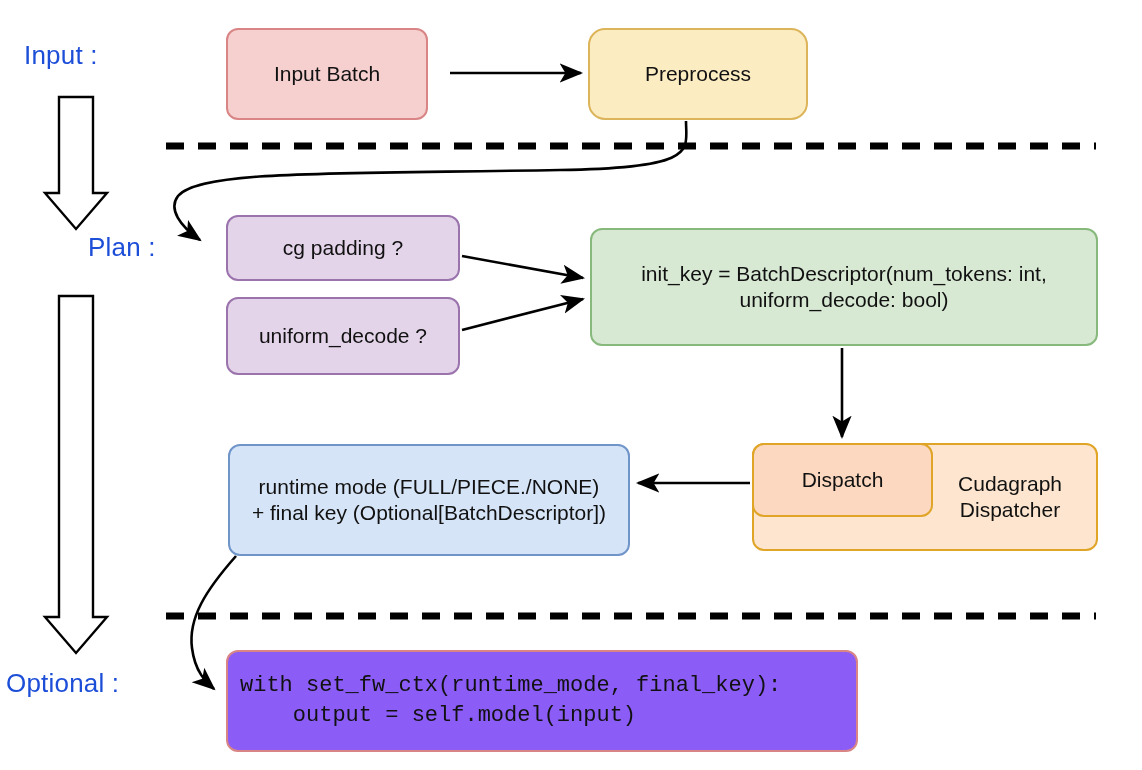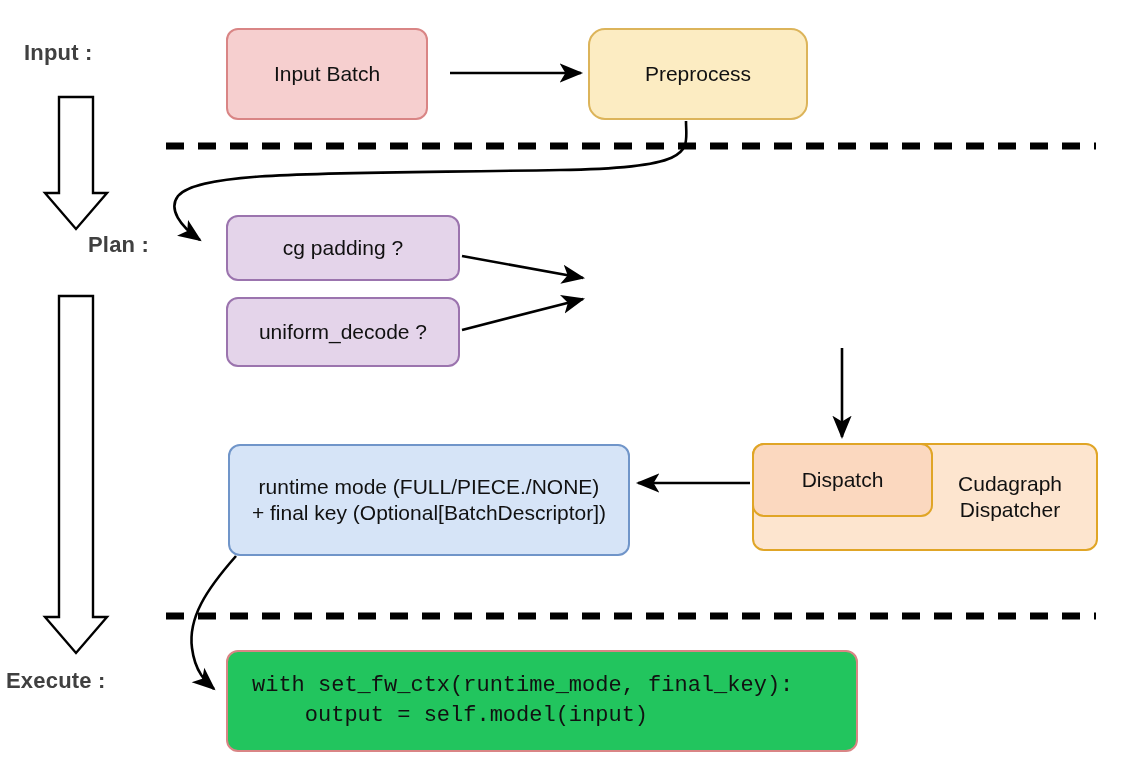--- a/index.html
+++ b/index.html
@@ -1,36 +1,36 @@
 <!DOCTYPE html>
 <html><head>
 <meta charset="utf-8">
 <style>
   html,body{margin:0;padding:0;background:#ffffff;}
   body{width:1142px;height:770px;position:relative;overflow:hidden;
        font-family:"Liberation Sans", sans-serif;color:#111111;}
   #canvas{position:absolute;left:0;top:0;width:1142px;height:770px;}
   svg.layer{position:absolute;left:0;top:0;width:1142px;height:770px;pointer-events:none;}
-  .stage-label{position:absolute;font-weight:bold;font-size:22px;color:#404040;
+  .stage-label{position:absolute;font-weight:normal;font-size:26px;color:#1d4ed8;
                letter-spacing:.2px;white-space:nowrap;}
   .node{position:absolute;box-sizing:border-box;display:flex;align-items:center;
         justify-content:center;text-align:center;border-radius:12px;
         border:2px solid #999;font-size:21px;line-height:1.25;color:#111;}
   .node.pink{background:#f6cfcf;border-color:#d98585;}
   .node.yellow{background:#fcecc2;border-color:#dcb45a;border-radius:17px;}
   .node.purple{background:#e4d4ea;border-color:#9b74ae;}
   .node.green{background:#d7e8d3;border-color:#87b97c;}
   .node.blue{background:#d6e4f7;border-color:#7095c9;}
   .node.orange-outer{background:#fde5cf;border-color:#e0a526;align-items:center;
         justify-content:flex-end;}
   .node.orange-inner{background:#fbd8bf;border-color:#e0a526;}
-  .node.code{background:#22c55e;border-color:#d98585;
+  .node.code{background:#8b5cf6;border-color:#d98585;
         font-family:"Liberation Mono", monospace;font-size:22px;
         justify-content:flex-start;text-align:left;white-space:pre;
-        padding-left:16px;line-height:1.35;}
+        padding-left:4px;line-height:1.35;}
   .node .label-inner{padding:0 8px;}
   .orange-outer .label-inner{padding-right:34px;}
 </style>
 </head>
 <body>
 
 <div id="canvas">
 
   <svg class="layer" viewBox="0 0 1142 770">
     <defs>
@@ -57,38 +57,42 @@
 
     <line x1="842" y1="348" x2="842" y2="437" stroke="#000000" stroke-width="2.6" marker-end="url(#ah)"></line>
 
     <line x1="750" y1="483" x2="638" y2="483" stroke="#000000" stroke-width="2.6" marker-end="url(#ah)"></line>
 
     <path d="M236,556 C206,590 188,618 192,648 C195,672 206,682 214,689" fill="none" stroke="#000000" stroke-width="2.6" marker-end="url(#ah)"></path>
   </svg>
 
   <div class="stage-label" style="left:24px;top:40px;">Input :</div>
   <div class="stage-label" style="left:44px;top:232px;margin-left:44px;">Plan :</div>
-  <div class="stage-label" style="left:6px;top:668px;">Execute :</div>
+  <div class="stage-label" style="left:6px;top:668px;">Optional :</div>
 
   <div class="node pink" style="left:226px;top:28px;width:202px;height:92px;">
     <span class="label-inner">Input Batch</span>
   </div>
 
   <div class="node yellow" style="left:588px;top:28px;width:220px;height:92px;">
     <span class="label-inner">Preprocess</span>
   </div>
 
   <div class="node purple" style="left:226px;top:215px;width:234px;height:66px;">
     <span class="label-inner">cg padding ?</span>
   </div>
 
-  <div class="node purple" style="left:226px;top:297px;width:234px;height:70px;">
+  <div class="node purple" style="left:226px;top:297px;width:234px;height:78px;">
     <span class="label-inner">uniform_decode ?</span>
   </div>
 
+  <div class="node green" style="left:590px;top:228px;width:508px;height:118px;">
+    <span class="label-inner" style="white-space:pre-line;">init_key = BatchDescriptor(num_tokens: int,
+uniform_decode: bool)</span>
+  </div>
 
   <div class="node orange-outer" style="left:752px;top:443px;width:346px;height:108px;">
     <span class="label-inner" style="white-space:pre-line;">Cudagraph
 Dispatcher</span>
   </div>
 
   <div class="node blue" style="left:228px;top:444px;width:402px;height:112px;">
     <span class="label-inner" style="white-space:pre-line;">runtime mode (FULL/PIECE./NONE)
 + final key (Optional[BatchDescriptor])</span>
   </div>

